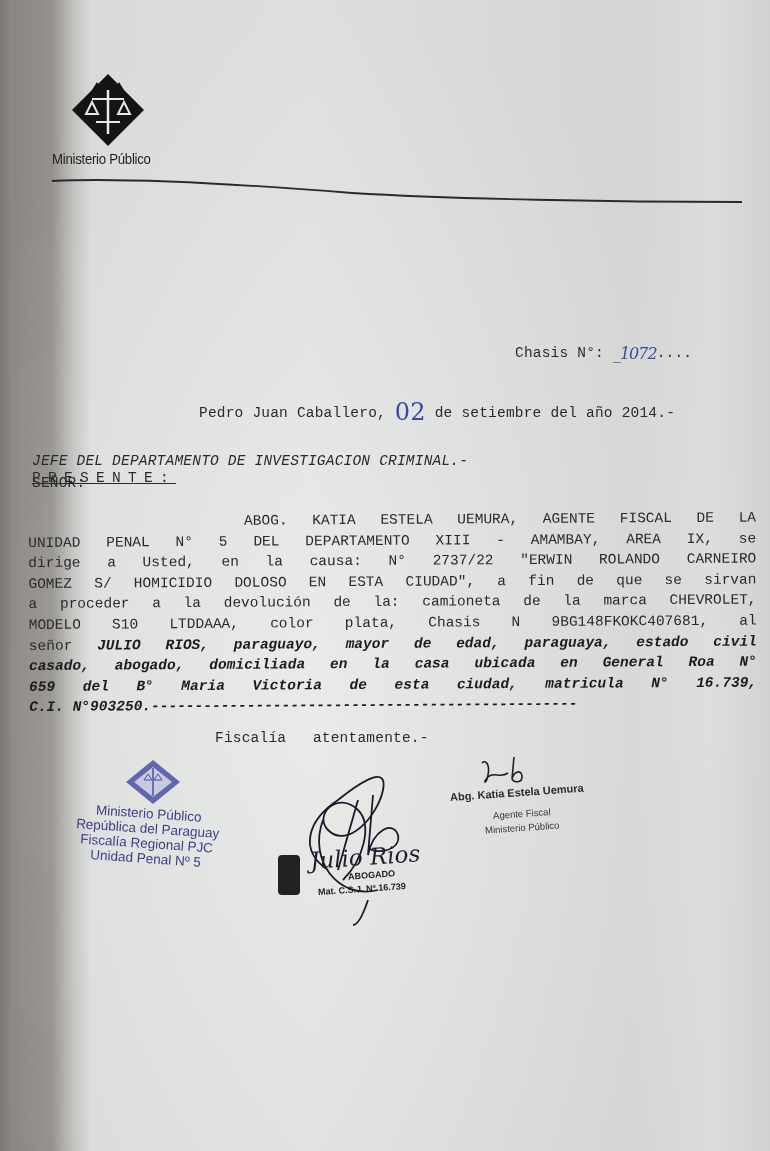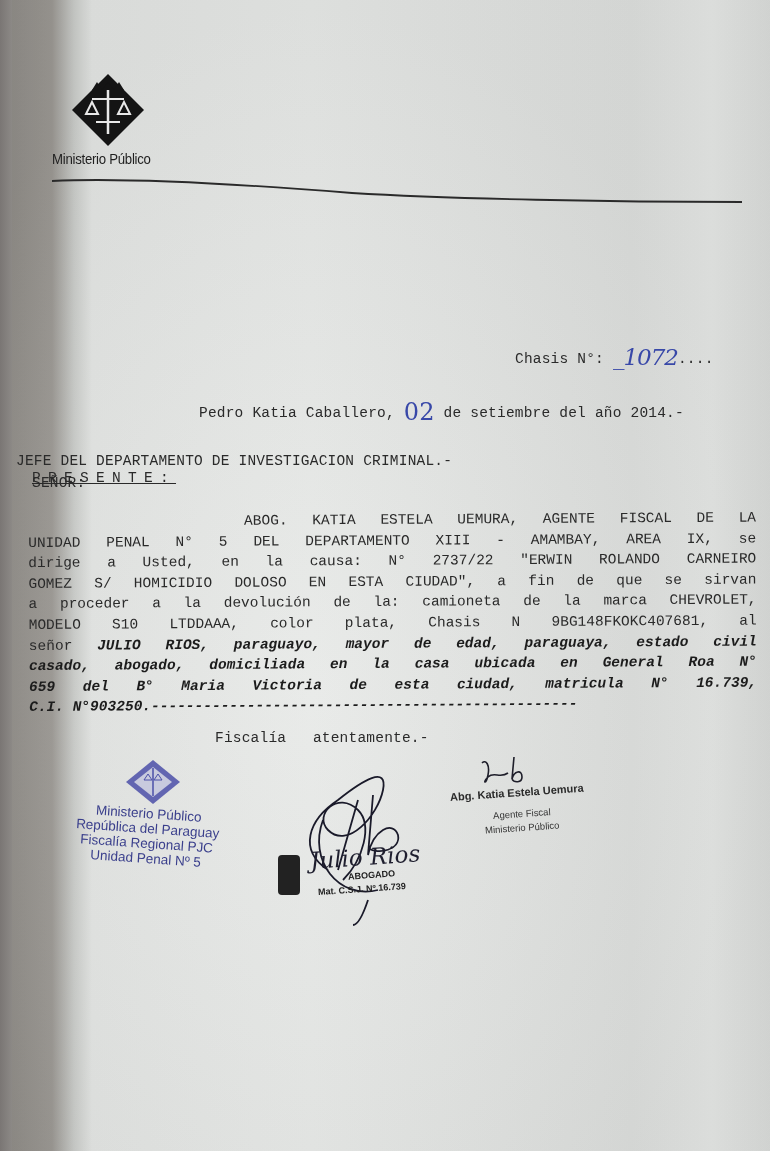--- a/index.html
+++ b/index.html
@@ -31,27 +31,27 @@
     letter-spacing: -0.3px; transform: scaleX(0.88); transform-origin: left;
   }
   .header-rule {
     position: absolute; left: 52px; top: 175px; width: 690px; height: 30px;
   }
 
   .typed { position: absolute; color: #2a2a2a; font-size: 14.5px; white-space: pre; letter-spacing: 0.2px; }
   .hand { font-family: "DejaVu Serif", serif; font-style: italic; color: #3848a8; }
 
   .oficio { left: 515px; top: 342px; }
-  .oficio .hand { font-size: 23px; position: relative; top: 2px; letter-spacing: -1px; }
+  .oficio .hand { font-size: 16px; position: relative; top: 2px; letter-spacing: -1px; }
 
   .date { left: 199px; top: 395px; }
   .date .hand { font-size: 24px; font-style: normal; position: relative; top: 3px; margin-top: 40px; }
 
   .senor { left: 32px; top: 427px; margin-top: 48px; }
-  .jefe { left: 16px; top: 453px; }
+  .jefe { left: 32px; top: 453px; font-style: italic; }
   .presente { left: 32px; top: 470px; letter-spacing: 7.3px; text-decoration: underline; text-align: right; }
 
   .body-text {
     position: absolute; left: 28px; top: 512px; width: 728px;
     font-size: 14.5px; line-height: 20.6px; color: #2a2a2a; text-align: justify;
     transform: rotate(-0.35deg); transform-origin: left top;
   }
   .body-text .line { display: block; white-space: nowrap; text-align-last: justify; }
   .body-text .indent { padding-left: 216px; }
   .body-text b.bi { font-weight: bold; font-style: italic; color: #1c1c1c; }
@@ -96,21 +96,21 @@
     <line x1="26" y1="50" x2="50" y2="50" stroke="#e8e8e8" stroke-width="2"></line>
   </svg>
 </div>
 <div class="logo-text">Ministerio Público</div>
 <svg class="header-rule" width="690" height="30" viewBox="0 0 690 30">
   <path d="M0,6 C80,2 200,10 300,18 C400,24 560,27 690,27" stroke="#2a2a2a" stroke-width="1.8" fill="none"></path>
 </svg>
 
 <div class="typed oficio"><span>Chasis N°: </span><span class="hand">_1072</span><span>....</span></div>
 
-<div class="typed date"><span>Pedro Katia Caballero, </span><span class="hand">02</span><span> de setiembre del año 2014.-</span></div>
+<div class="typed date"><span>Pedro Juan Caballero, </span><span class="hand">02</span><span> de setiembre del año 2014.-</span></div>
 
 <div class="typed senor">SEÑOR:</div>
 <div class="typed jefe">JEFE DEL DEPARTAMENTO DE INVESTIGACION CRIMINAL.-</div>
 <div class="typed presente">PRESENTE:</div>
 
 <div class="body-text">
   <span class="line indent">ABOG. KATIA ESTELA UEMURA, AGENTE FISCAL DE LA</span>
   <span class="line">UNIDAD PENAL N° 5  DEL DEPARTAMENTO XIII -  AMAMBAY, AREA IX,  se</span>
   <span class="line">dirige a Usted, en la causa: N° 2737/22 "ERWIN ROLANDO CARNEIRO</span>
   <span class="line">GOMEZ S/ HOMICIDIO DOLOSO EN ESTA CIUDAD", a fin de que se sirvan</span>

